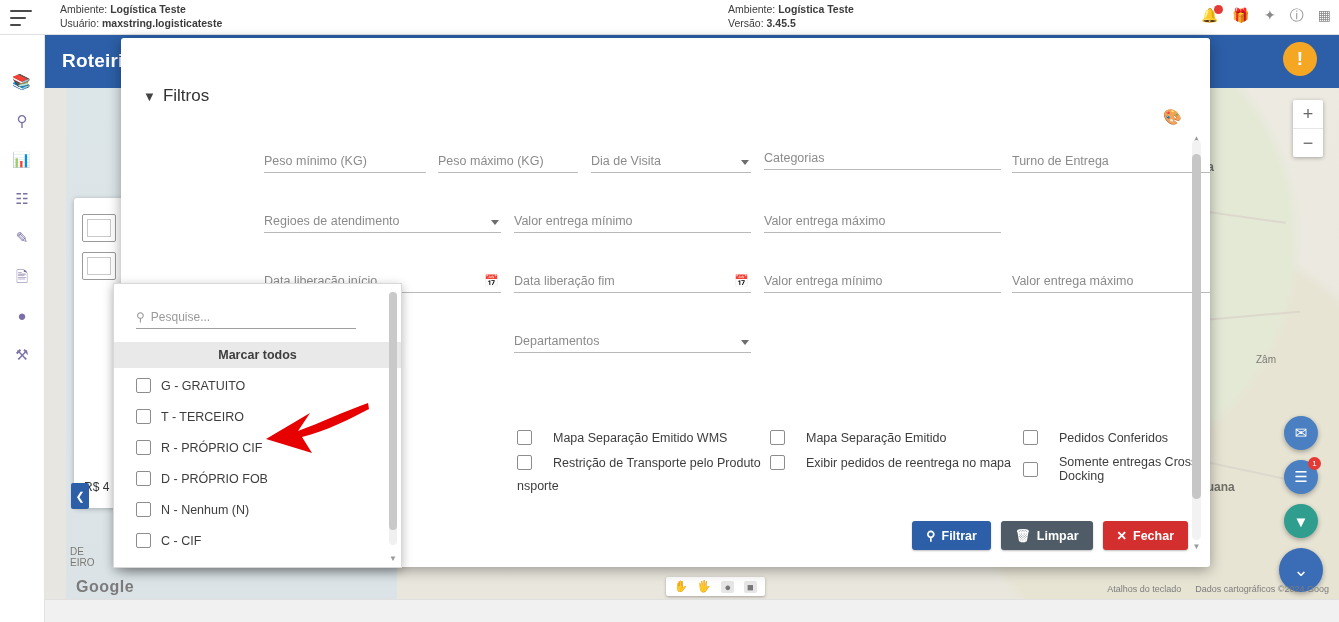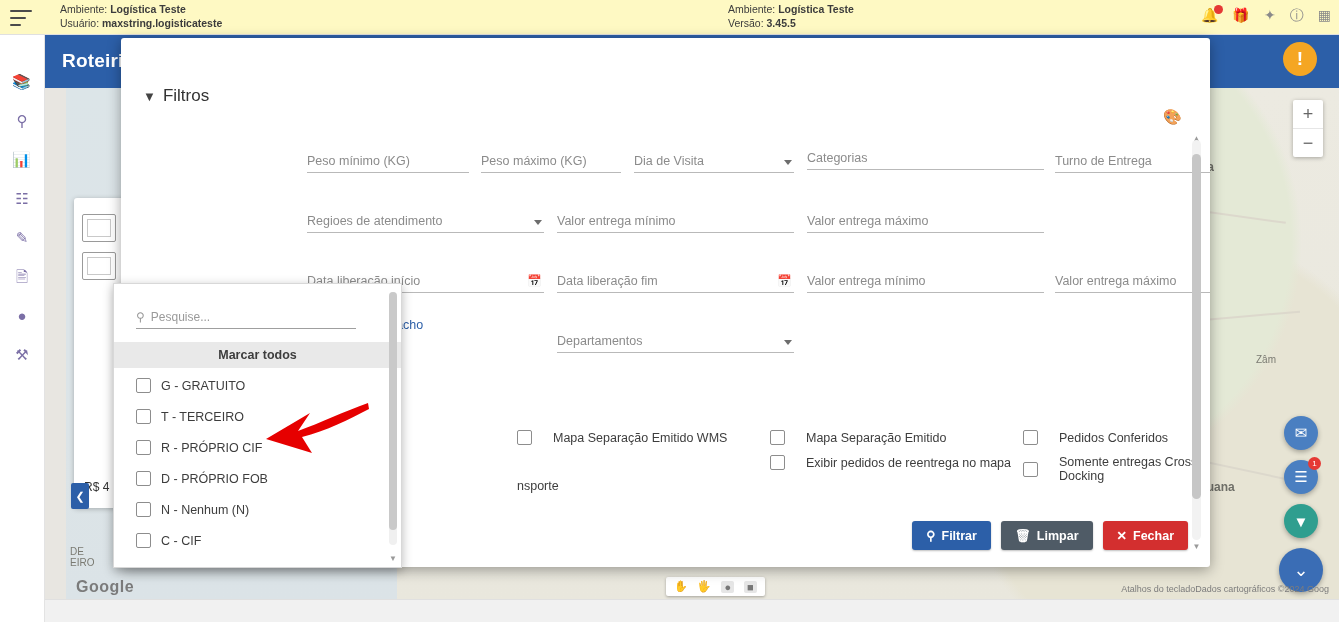--- a/index.html
+++ b/index.html
@@ -18,21 +18,21 @@
     position: absolute;
     inset: 0;
     overflow: hidden;
   }
 
   
   .topbar {
     position: absolute;
     top: 0; left: 0; right: 0;
     height: 34px;
-    background: #fef9c3;
+    background: #ffffff;
     border-bottom: 1px solid #e0e0e0;
     z-index: 5;
   }
   .hamburger {
     position: absolute;
     left: 10px; top: 10px;
     width: 22px; height: 16px;
   }
   .hamburger span {
     display: block;
@@ -269,21 +269,21 @@
     color: #7b7b7b;
     font-weight: bold;
     letter-spacing: .5px;
   }
   .map-foot {
     position: absolute;
     right: 10px; bottom: 6px;
     font-size: 9px;
     color: #7c7c7c;
     display: flex;
-    gap: 0;
+    gap: 14px;
   }
   .map-tools {
     position: absolute;
     left: 600px; bottom: 4px;
     background: #fff;
     border-radius: 2px;
     box-shadow: 0 1px 3px rgba(0,0,0,.3);
     display: flex;
     align-items: center;
     gap: 10px;
@@ -351,21 +351,20 @@
     width: 9px;
     text-align: center;
     font-size: 8px;
     color: #9a9a9a;
   }
 
   .field {
     position: absolute;
     border-bottom: 1px solid #b9b9b9;
     height: 26px;
-    margin-left: 43px;
   }
   .field .lbl {
     position: absolute;
     left: 0; bottom: 4px;
     font-size: 12.5px;
     color: #8b8b8b;
   }
   .field .caret {
     position: absolute;
     right: 2px; bottom: 7px;
@@ -693,20 +692,24 @@
       </div>
       <div class="chk" style="left:649px;top:302px;">
         <span class="box"></span>
         <span>Mapa Separação Emitido</span>
       </div>
       <div class="chk" style="left:902px;top:302px;">
         <span class="box"></span>
         <span>Pedidos Conferidos</span>
       </div>
 
+      <div class="chk" style="left:396px;top:327px;">
+        <span class="box"></span>
+        <span>Restrição de Transporte pelo Produto</span>
+      </div>
       <div class="chk" style="left:649px;top:327px;">
         <span class="box"></span>
         <span>Exibir pedidos de reentrega no mapa</span>
       </div>
       <div class="chk" style="left:902px;top:327px;">
         <span class="box"></span>
         <span>Somente entregas Cross Docking</span>
       </div>
 
       <div class="chk" style="left:396px;top:351px;text-align:right;">

